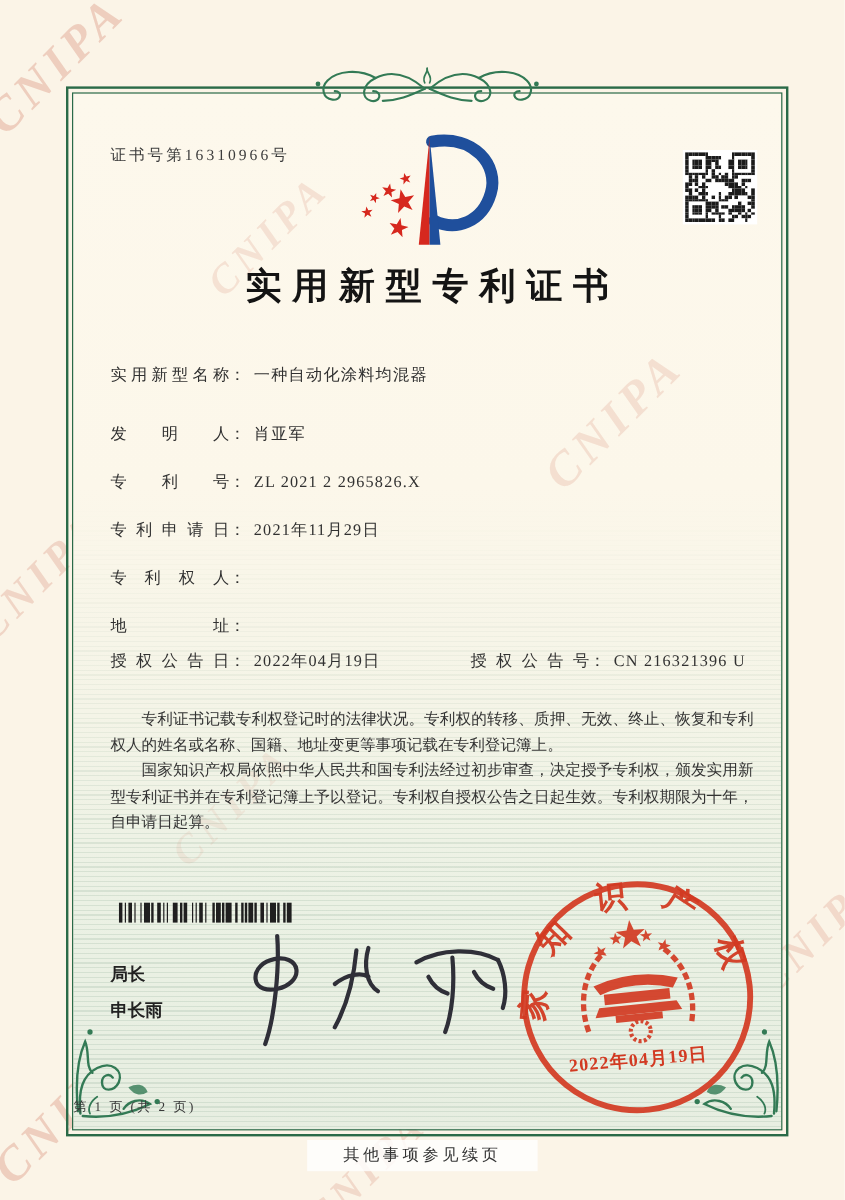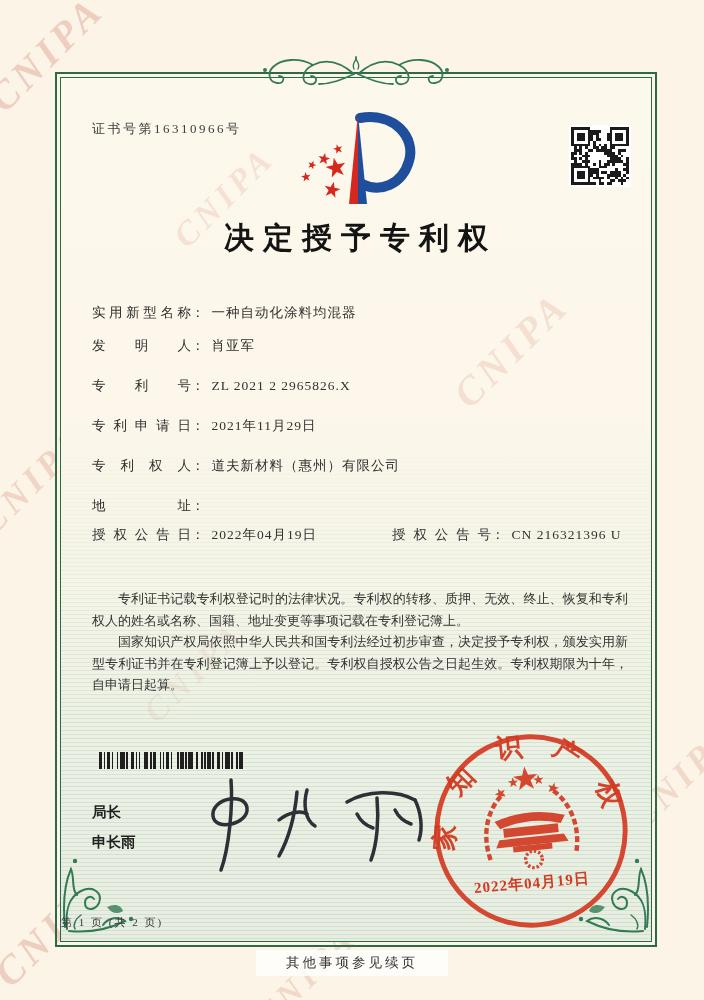--- a/index.html
+++ b/index.html
@@ -25,21 +25,21 @@
   .logo{position:absolute;left:238px;top:30px;z-index:4;}
   .qr{position:absolute;left:508px;top:47px;width:58px;height:58px;background:#fff;padding:2px;
       display:grid;grid-template-columns:repeat(21,1fr);grid-template-rows:repeat(21,1fr);z-index:4;}
   .qr div{background:#fff;}
   .qr div.on{background:#1b1b1b;}
   .cert-title{position:absolute;left:0;width:100%;top:140px;text-align:center;font-size:30px;font-weight:bold;
       letter-spacing:9px;text-indent:9px;color:#141414;z-index:4;}
   
   .fields{position:absolute;left:31px;top:224px;width:540px;font-size:13.5px;z-index:4;}
   .field{display:flex;margin-bottom:20px;line-height:21px;}
-  .field.gap-lg{margin-bottom:12px;}
+  .field.gap-lg{margin-bottom:28px;}
   .field.gap-md{margin-bottom:19px;}
   .field.addr{margin-bottom:8px;}
   .flabel{width:99px;flex:none;text-align:justify;text-align-last:justify;color:#313131;}
   .colon{flex:none;margin:0 7px 0 0;}
   .fvalue{letter-spacing:1px;color:#313131;}
   .fvalue.wrap{max-width:368px;word-break:break-all;}
   .grant{display:flex;margin-bottom:0;}
   .gcell{display:flex;flex:none;}
   .gcell.left{width:300px;}
   
@@ -541,21 +541,21 @@
           <div class="on"></div>
           <div class="on"></div>
           <div></div>
           <div></div>
           <div></div>
           <div class="on"></div>
           <div></div>
           <div></div>
         </div>
 
-      <div class="cert-title">决定授予专利权</div>
+      <div class="cert-title">实用新型专利证书</div>
 
       <div class="fields">
         <div class="field gap-lg">
           <span class="flabel">实用新型名称</span>
             <span class="colon">：</span>
           <span class="fvalue">一种自动化涂料均混器</span>
         </div>
         <div class="field gap-md">
           <span class="flabel">发明人</span>
             <span class="colon">：</span>
@@ -567,21 +567,20 @@
           <span class="fvalue">ZL 2021 2 2965826.X</span>
         </div>
         <div class="field gap-md">
           <span class="flabel">专利申请日</span>
             <span class="colon">：</span>
           <span class="fvalue">2021年11月29日</span>
         </div>
         <div class="field gap-md">
           <span class="flabel">专利权人</span>
             <span class="colon">：</span>
-          <span class="fvalue">道夫新材料（惠州）有限公司</span>
         </div>
         <div class="field addr">
           <span class="flabel">地址</span>
             <span class="colon">：</span>
         </div>
         <div class="field grant">
           <span class="gcell left">
             <span class="flabel">授权公告日</span>
               <span class="colon">：</span>
             <span class="fvalue">2022年04月19日</span>

